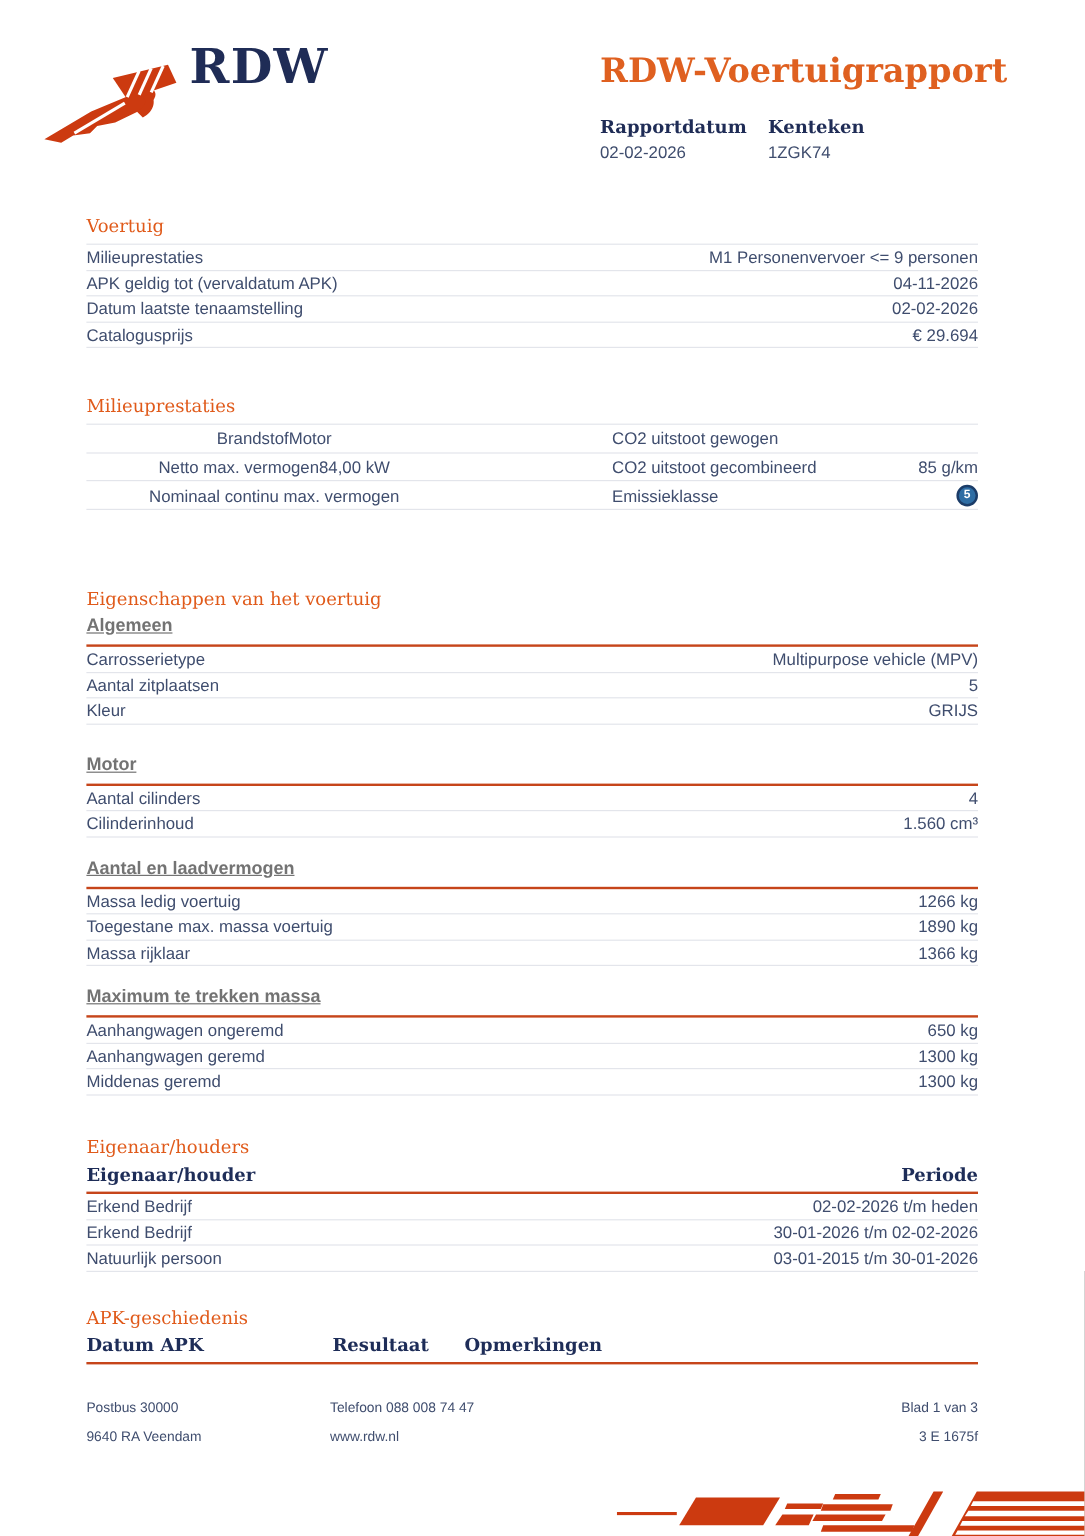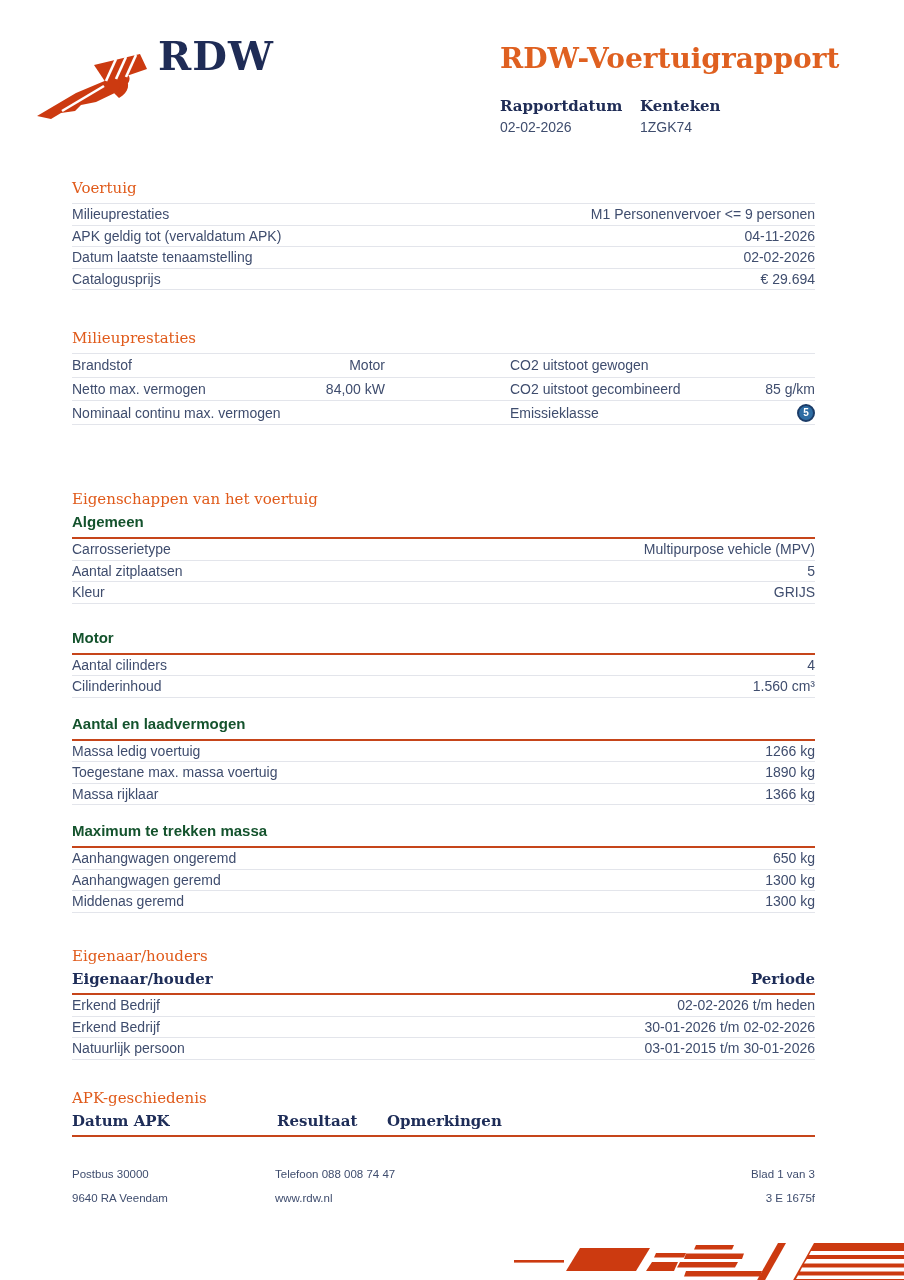--- a/index.html
+++ b/index.html
@@ -32,39 +32,39 @@
   .meta-value{position:absolute;top:119px;font-size:14px;color:#3F4D6E;}
   .pos-rapport{left:500px;} .pos-kenteken{left:640px;}
 
   
   .section{position:absolute;left:72px;width:743px;}
   .sec-title{
     font-family:"DejaVu Serif", serif;font-weight:normal;
     font-size:15px;color:#E05A1A;line-height:16px;margin:0 0 7px 0;
   }
   .sub-title{
-    font-weight:bold;font-size:15px;color:#14532d;line-height:16px;
-    padding-bottom:7px;border-bottom:2px solid #C6451A;margin:0;
+    font-weight:bold;font-size:15px;color:#737373;line-height:16px;
+    padding-bottom:7px;border-bottom:2px solid #C6451A;margin:0;text-decoration:underline;
   }
   .rows{border-top:1px solid #E3E5EB;}
   .rows.noline{border-top:none;}
   .row{
     display:flex;justify-content:space-between;align-items:center;
     height:20.5px;border-bottom:1px solid #E3E5EB;
     font-size:14px;color:#3F4D6E;
   }
   .row .lbl{white-space:nowrap;}
   .row .val{white-space:nowrap;text-align:right;}
 
   
   .mrow{
     display:flex;align-items:center;height:22.7px;
     border-bottom:1px solid #E3E5EB;font-size:14px;
   }
-  .mleft{width:313px;display:flex;justify-content:space-between;}
+  .mleft{width:313px;display:flex;justify-content:center;}
   .mgap{width:125px;}
   .mright{flex:1;display:flex;justify-content:space-between;align-items:center;}
   .badge{
     display:inline-flex;align-items:center;justify-content:center;
     width:14px;height:14px;border-radius:50%;
     background:#2E6DA4;border:2px solid #1B3C68;
     color:#fff;font-size:10px;font-weight:bold;line-height:1;
   }
 
   

